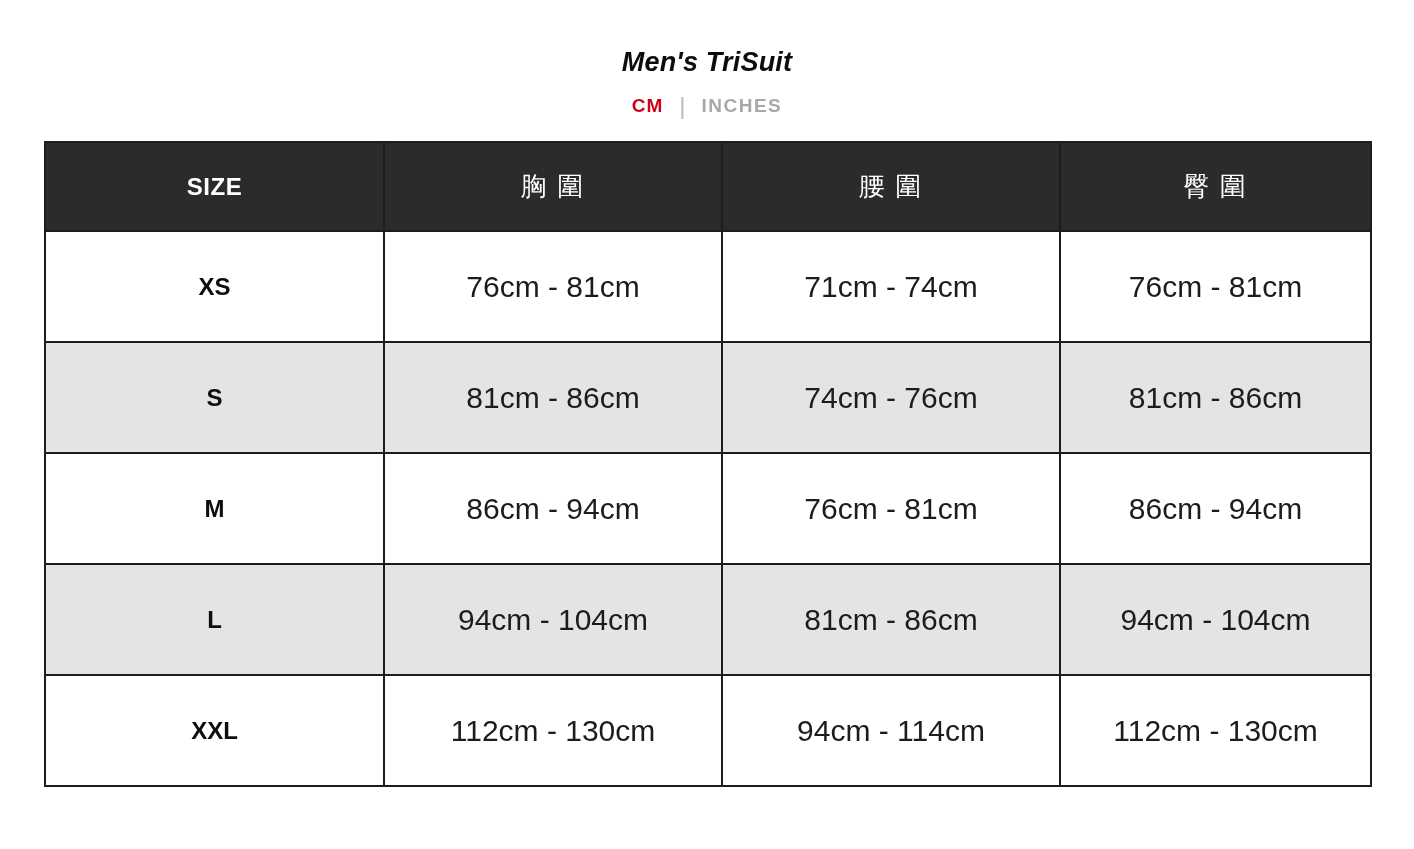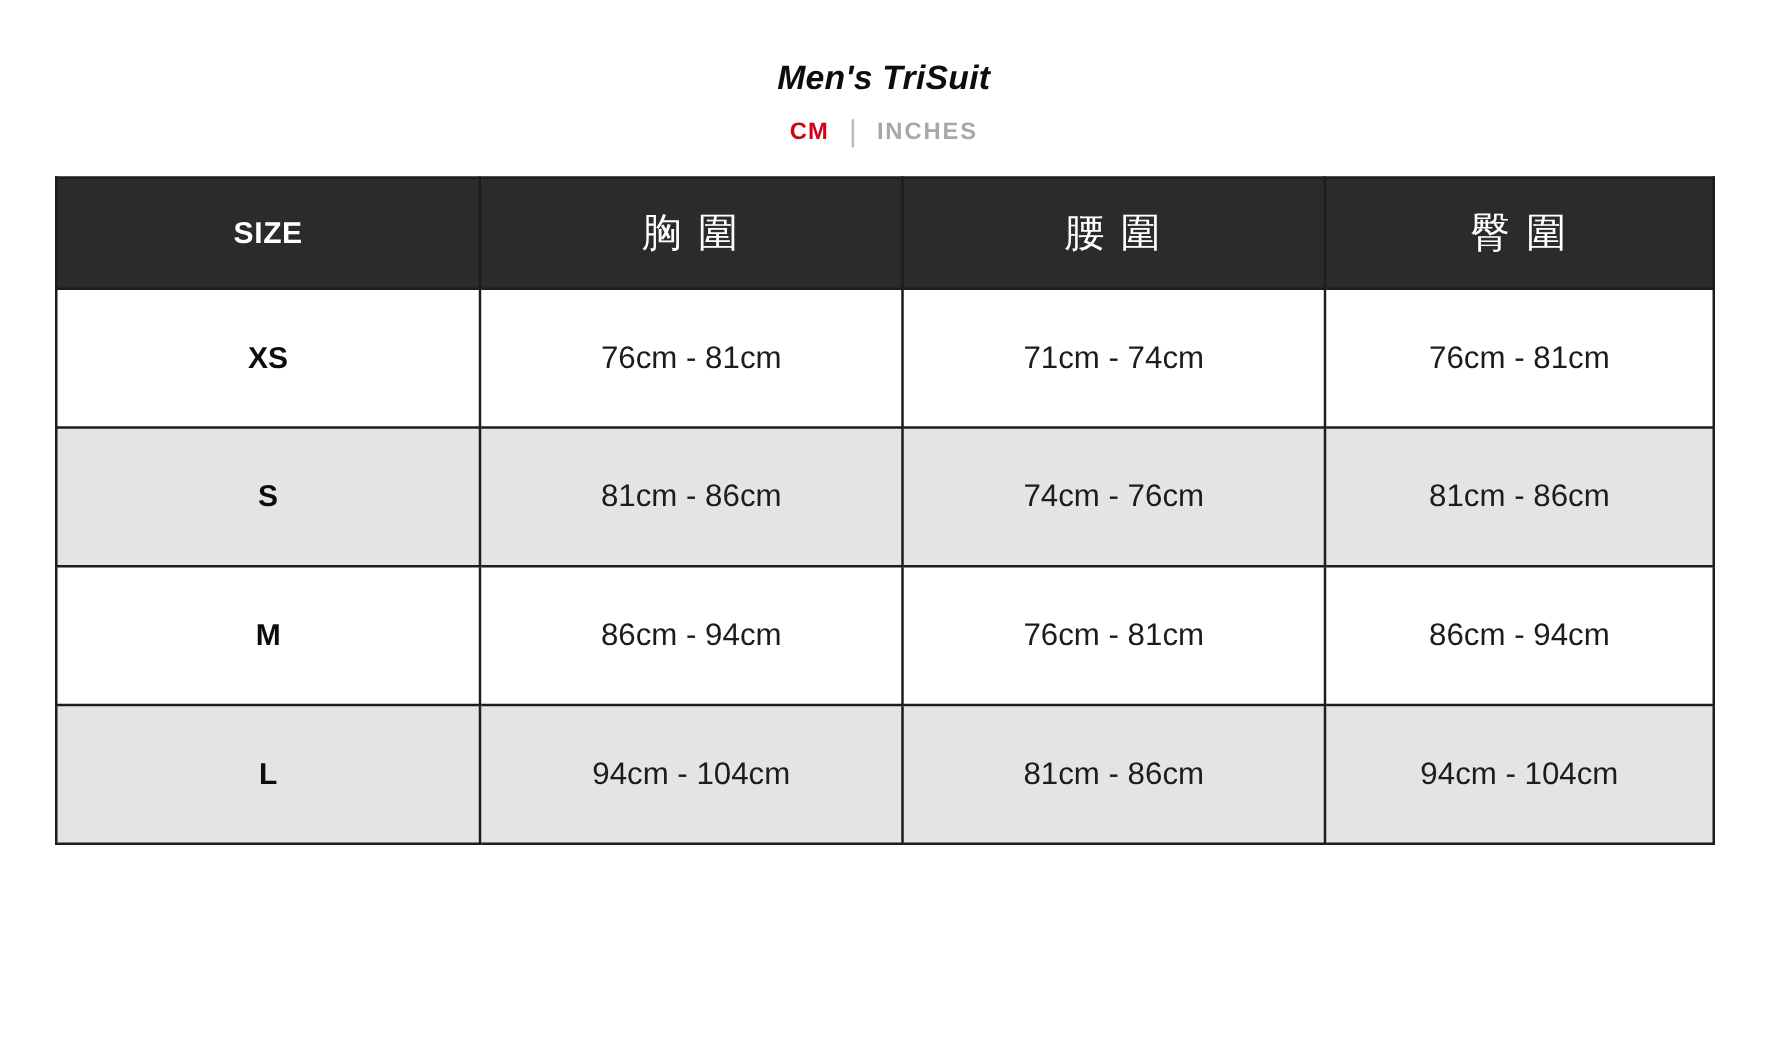--- a/index.html
+++ b/index.html
@@ -71,34 +71,35 @@
     background:var(--header-bg);
     color:var(--header-text);
     height:89px;
   }
   th.th-size{
     font-size:24px;
     font-weight:bold;
     letter-spacing:0.5px;
   }
   th.th-cjk{
-    font-size:32px;
+    font-size:26px;
     font-weight:500;
     letter-spacing:2px;
+    font-family:Liberation Serif, serif;
   }
   .size-chart tbody tr{
     height:111px;
     background:#ffffff;
     border-radius:24px;
   }
   .size-chart tbody tr:nth-child(even){
     background:var(--row-alt-bg);
   }
   .size-chart tbody td{
-    font-size:25px;
+    font-size:30px;
     color:#1c1c1c;
   }
   .size-chart tbody td.size-cell{
     font-size:24px;
     font-weight:bold;
     color:#0d0d0d;
   }
   
   col.c-size{width:339px;}
   col.c-chest{width:338px;}
@@ -151,16 +152,22 @@
         <td>86cm - 94cm</td>
         <td>76cm - 81cm</td>
         <td>86cm - 94cm</td>
       </tr>
       <tr>
         <td class="size-cell">L</td>
         <td>94cm - 104cm</td>
         <td>81cm - 86cm</td>
         <td>94cm - 104cm</td>
       </tr>
+      <tr>
+        <td class="size-cell">XXL</td>
+        <td>112cm - 130cm</td>
+        <td>94cm - 114cm</td>
+        <td>112cm - 130cm</td>
+      </tr>
     </tbody>
   </table>
 
 </div>
 
 </body></html>

